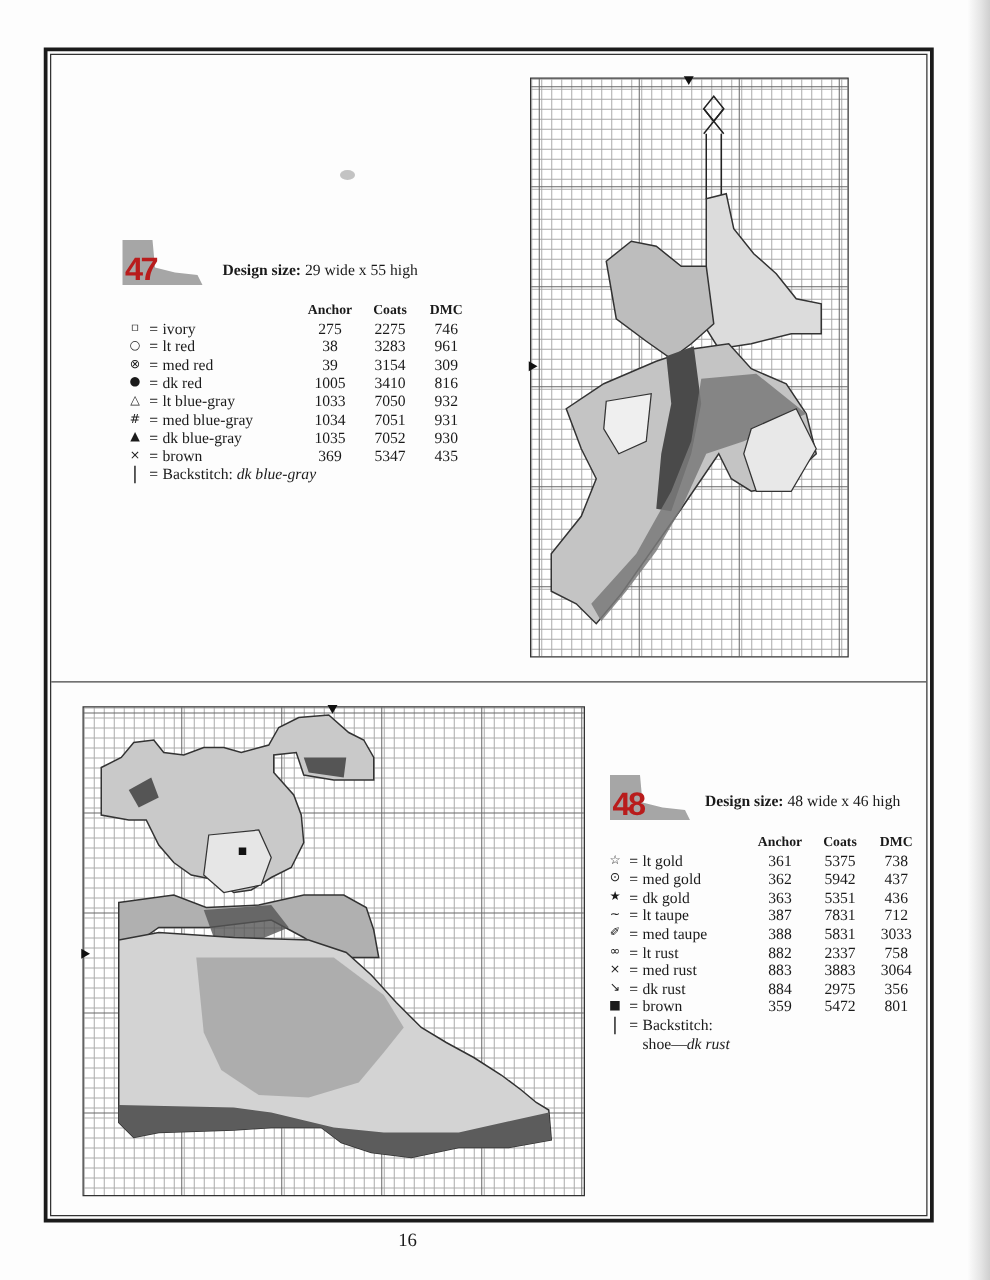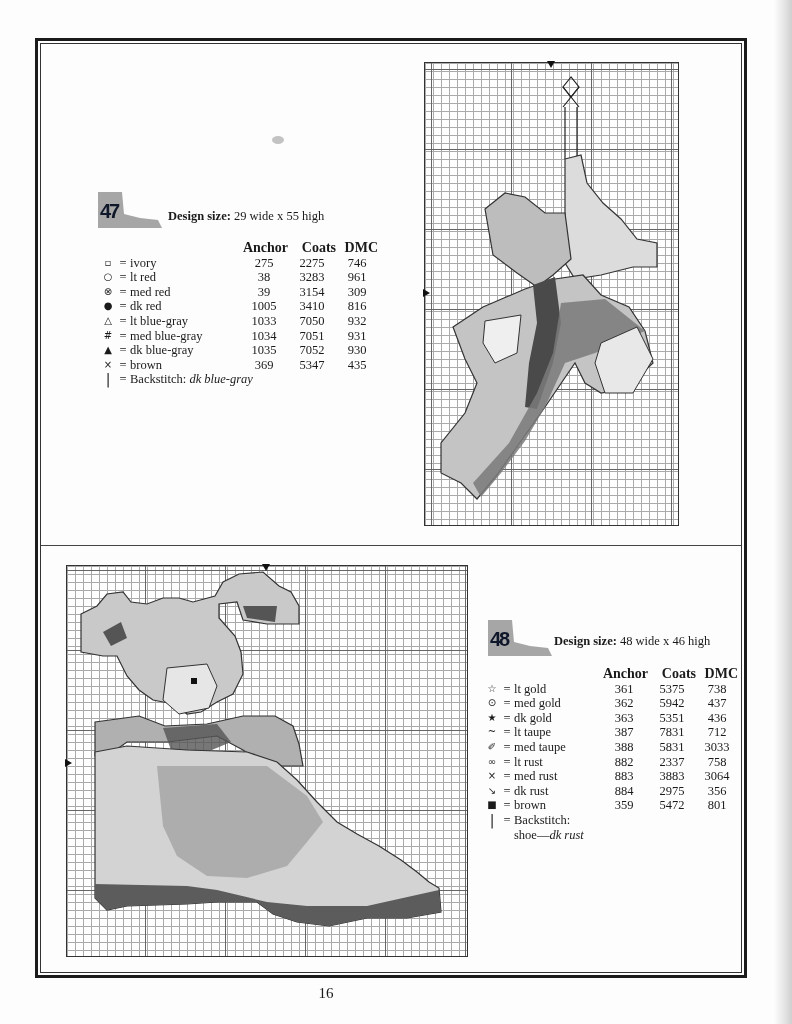--- a/index.html
+++ b/index.html
@@ -26,27 +26,27 @@
        background-size:80px 80px,80px 80px,8px 8px,8px 8px;
        background-position:-1px 4px,-2px -1px,0 0,0 0;}
   .marker-top{position:absolute;width:0;height:0;border-left:4px solid transparent;
        border-right:4px solid transparent;border-top:7px solid #111;}
   .marker-left{position:absolute;width:0;height:0;border-top:4px solid transparent;
        border-bottom:4px solid transparent;border-left:7px solid #111;}
   .motif{position:absolute;}
   .badge{position:absolute;width:68px;height:40px;}
   .badge svg{position:absolute;left:0;top:0;}
   .badge-num{position:absolute;left:4px;top:10px;font-family:"Liberation Sans","DejaVu Sans",sans-serif;
-       font-weight:bold;font-size:20px;color:#0f172a;letter-spacing:-2px;}
-  .design-size{position:absolute;font-size:12.5px;}
+       font-weight:bold;font-size:26px;color:#b91c1c;letter-spacing:-2px;}
+  .design-size{position:absolute;font-size:12.5px;margin-left:10px;}
   .design-size b{font-weight:bold;}
   .key{position:absolute;font-size:12.5px;line-height:14.6px;}
   .key table{border-collapse:collapse;}
   .key td{padding:0;white-space:nowrap;vertical-align:top;}
-  .key th{font-weight:bold;padding:0;text-align:right;font-size:14px;}
+  .key th{font-weight:bold;padding:0;font-size:11px;}
   .sym{width:16px;text-align:center;font-family:"DejaVu Sans",sans-serif;font-size:10px;}
   .eq{width:14px;text-align:center;}
   .name{padding-right:6px !important;margin-left:12px;}
   .num{text-align:center;}
   .c-anchor{width:48px;}
   .c-coats{width:48px;}
   .c-dmc{width:42px;}
   .it{font-style:italic;}
   .page-number{position:absolute;left:0;width:652px;top:985px;text-align:center;font-size:15px;}
   .speck{position:absolute;left:272px;top:136px;width:12px;height:8px;border-radius:50%;

